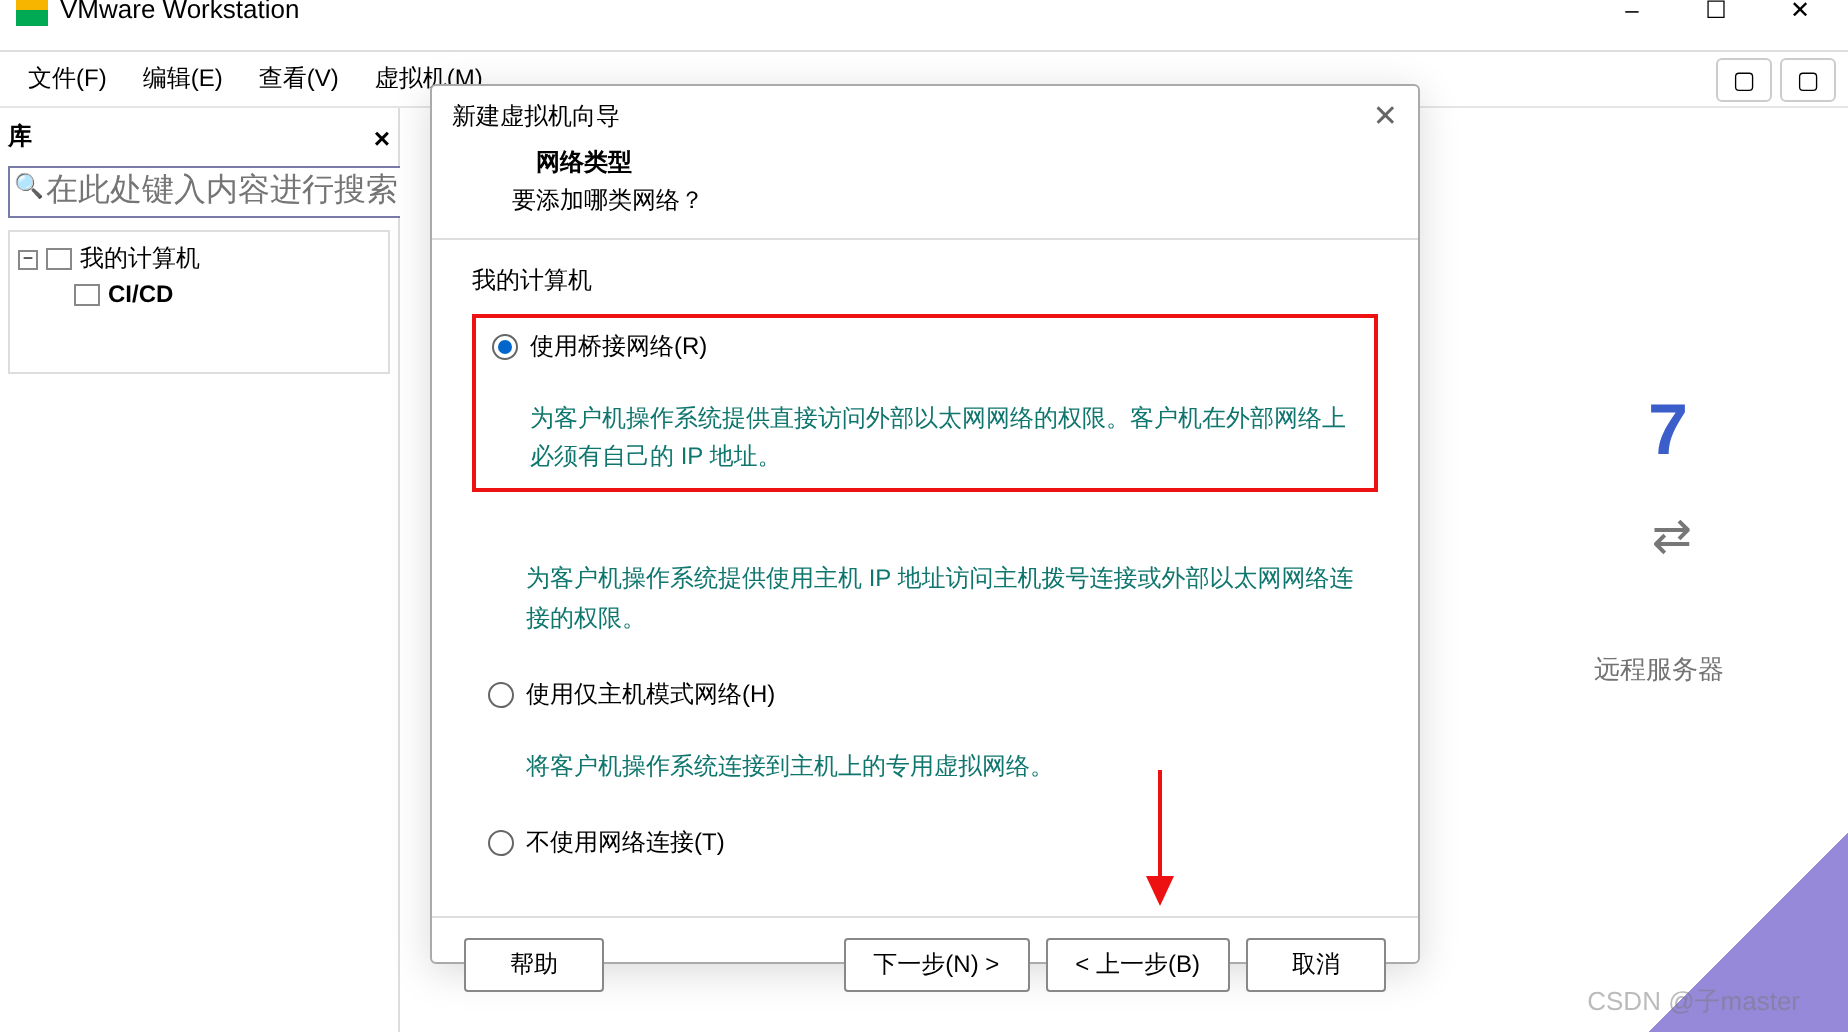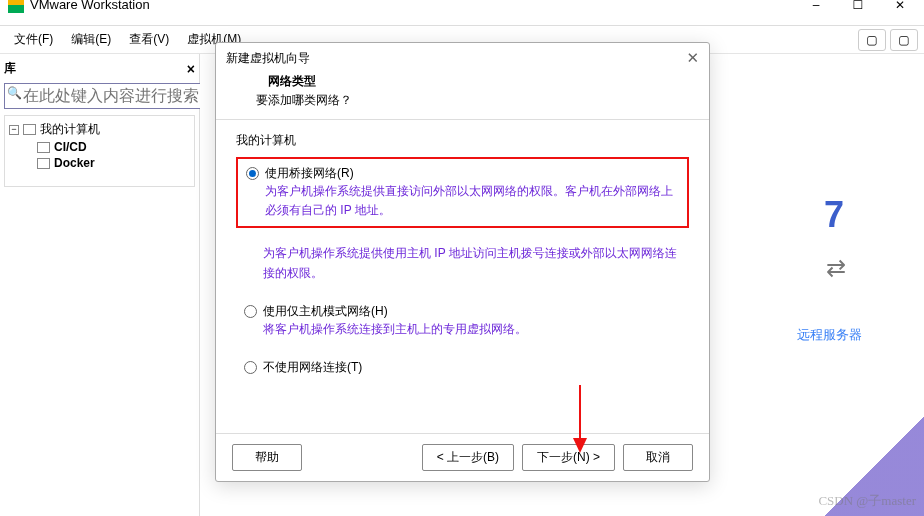--- a/index.html
+++ b/index.html
@@ -23,43 +23,43 @@
     .search-wrap .sicon { position: absolute; left: 3px; top: 3px; color: #666; }
     .dd-btn { width: 18px; height: 22px; border: 1px solid #aaa; background: #f5f5f5; display: flex; align-items: center; justify-content: center; }
     .tree { border: 1px solid #ddd; height: 72px; padding: 4px; }
     .tree-row { display: flex; align-items: center; gap: 4px; padding: 1px 0; cursor: pointer; }
     .tree-row .toggle { width: 10px; height: 10px; border: 1px solid #888; display: flex; align-items: center; justify-content: center; font-size: 9px; line-height: 1; }
     .tree-child { padding-left: 28px; font-weight: bold; }
     .mon-icon { width: 13px; height: 11px; border: 1px solid #888; background: #fff; position: relative; }
     .content { flex: 1; position: relative; background: #fff; }
     .bg-num { position: absolute; right: 80px; top: 140px; font-size: 36px; font-weight: bold; color: #3b5ecb; }
     .bg-swap { position: absolute; right: 78px; top: 200px; font-size: 24px; color: #777; }
-    .bg-text { position: absolute; right: 62px; top: 272px; color: #3b82f6; font-size: 13px; }
+    .bg-text { position: absolute; right: 62px; top: 272px; color: #737373; font-size: 13px; }
     .bg-triangle { position: absolute; right: -20px; bottom: -20px; width: 140px; height: 140px; background: linear-gradient(135deg, transparent 50%, #6a56c9 50%); opacity: .7; }
     .dialog { position: absolute; left: 215px; top: 42px; width: 495px; height: 440px; background: #fff; border: 1px solid #aaa; box-shadow: 0 4px 20px rgba(0,0,0,.15); border-radius: 3px; display: flex; flex-direction: column; }
     .dialog-header { display: flex; align-items: center; padding: 6px 10px; }
     .dialog-header .title { font-size: 12px; }
     .dialog-header .x { margin-left: auto; color: #666; cursor: pointer; font-size: 15px; }
     .dialog-sub { padding: 0 16px 10px 24px; border-bottom: 1px solid #ddd; }
     .dialog-sub .h { font-weight: bold; margin-bottom: 2px; padding-left: 28px; }
     .dialog-body { flex: 1; padding: 12px 20px; }
     .group-label { margin-bottom: 8px; }
     .radio-block { padding: 4px 8px; margin-bottom: 12px; }
     .radio-block.highlight { border: 2px solid #e11; padding: 6px 8px; }
     .radio-row { display: flex; align-items: flex-start; gap: 6px; }
     .radio { width: 13px; height: 13px; border: 1px solid #666; border-radius: 50%; display: flex; align-items: center; justify-content: center; flex-shrink: 0; margin-top: 2px; background: #fff; }
     .radio.checked::after { content: ""; width: 7px; height: 7px; background: #0066cc; border-radius: 50%; }
     .radio-label { }
-    .radio-desc { margin-left: 19px; color: #6d28d9; line-height: 1.6; margin-top: 0; }
+    .radio-desc { margin-left: 19px; color: #0f766e; line-height: 1.6; margin-top: 18px; }
     .dialog-footer { display: flex; align-items: center; padding: 10px 16px; border-top: 1px solid #ddd; gap: 8px; }
     .btn { border: 1px solid #888; background: #fff; padding: 4px 14px; cursor: pointer; border-radius: 2px; min-width: 70px; text-align: center; }
     .footer-right { margin-left: auto; display: flex; gap: 8px; }
     .arrow-annot { position: absolute; left: 570px; top: 385px; pointer-events: none; }
     .arrow-annot svg { overflow: visible; }
-    .watermark { position: absolute; right: 8px; bottom: 6px; color: rgba(120,120,120,.5); font-size: 13px; font-family: Liberation Serif, serif; }
+    .watermark { position: absolute; right: 24px; bottom: 6px; color: rgba(120,120,120,.5); font-size: 13px; }
   </style>
 </head>
 <body>
 
 <div class="titlebar">
   <div class="logo"></div>
   <div class="title">VMware Workstation</div>
   <div class="win-btns">
     <div class="win-btn">–</div>
     <div class="win-btn">☐</div>
@@ -93,24 +93,20 @@
     </div>
     <div class="tree">
       <div class="tree-row">
         <span class="toggle">−</span>
         <span class="mon-icon"></span>
         <span>我的计算机</span>
       </div>
       <div class="tree-row tree-child">
         <span class="mon-icon"></span>
         <span>CI/CD</span>
-      </div>
-      <div class="tree-row tree-child">
-        <span class="mon-icon"></span>
-        <span>Docker</span>
       </div>
     </div>
   </div>
 
   <div class="content">
     <div class="bg-num">7</div>
     <div class="bg-swap">⇄</div>
     <div class="bg-text">远程服务器</div>
     <div class="bg-triangle"></div>
   </div>
@@ -151,22 +147,22 @@
     <div class="radio-block">
       <div class="radio-row">
         <div class="radio"></div>
         <span class="radio-label">不使用网络连接(T)</span>
       </div>
     </div>
   </div>
   <div class="dialog-footer">
     <div class="btn">帮助</div>
     <div class="footer-right">
+      <div class="btn">下一步(N) &gt;</div>
       <div class="btn">&lt; 上一步(B)</div>
-      <div class="btn">下一步(N) &gt;</div>
       <div class="btn">取消</div>
     </div>
   </div>
 </div>
 
 <div class="arrow-annot">
   <svg width="20" height="70">
     <line x1="10" y1="0" x2="10" y2="55" stroke="#e11" stroke-width="2"></line>
     <polygon points="10,68 3,53 17,53" fill="#e11"></polygon>
   </svg>

